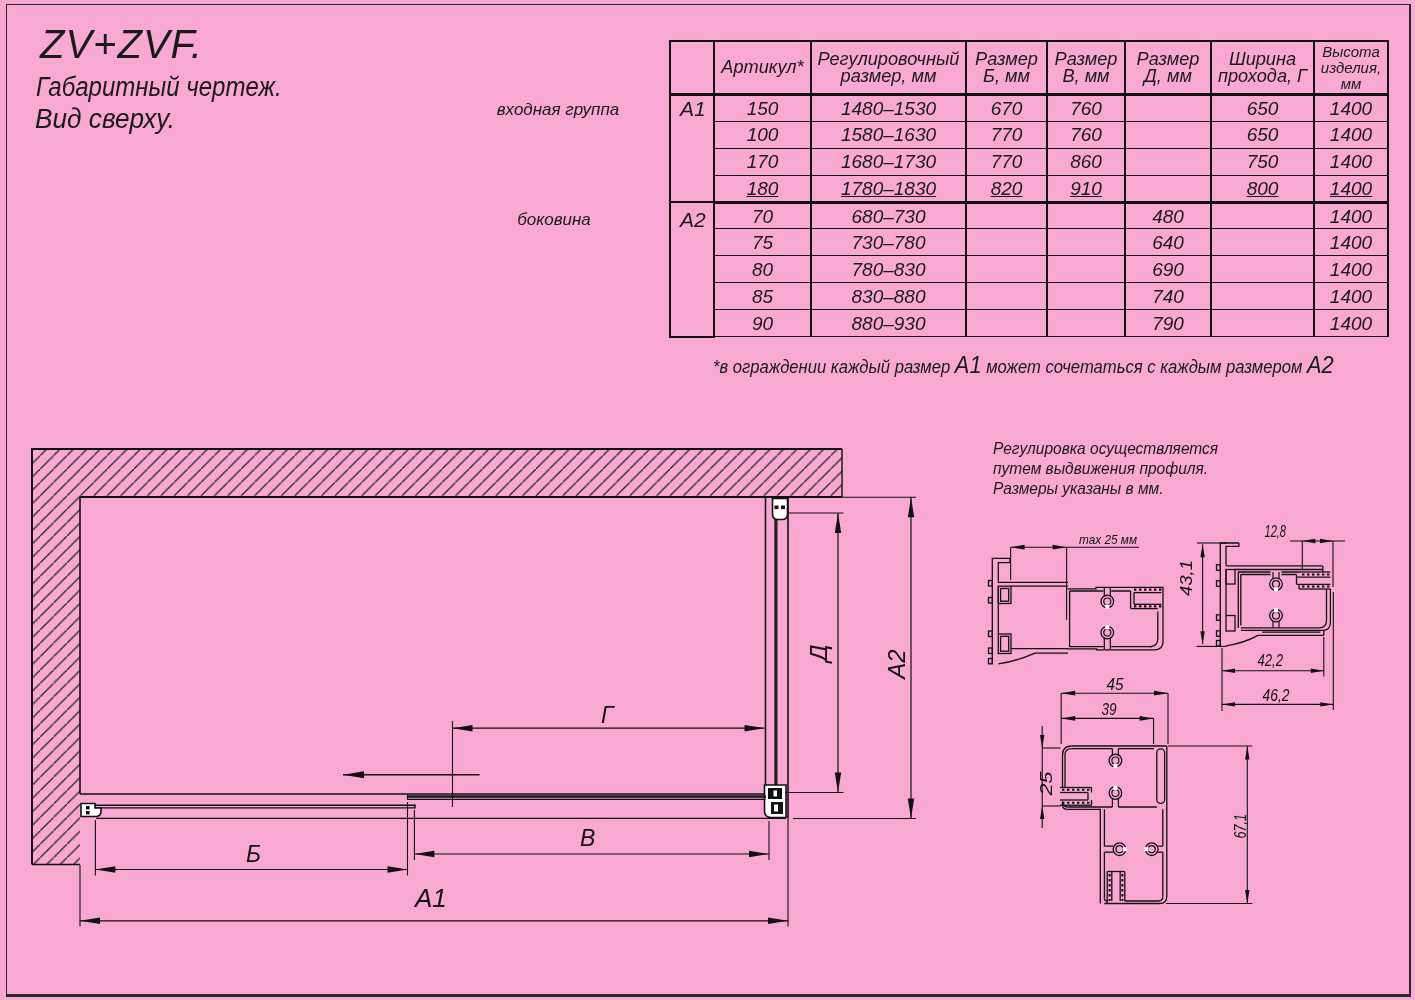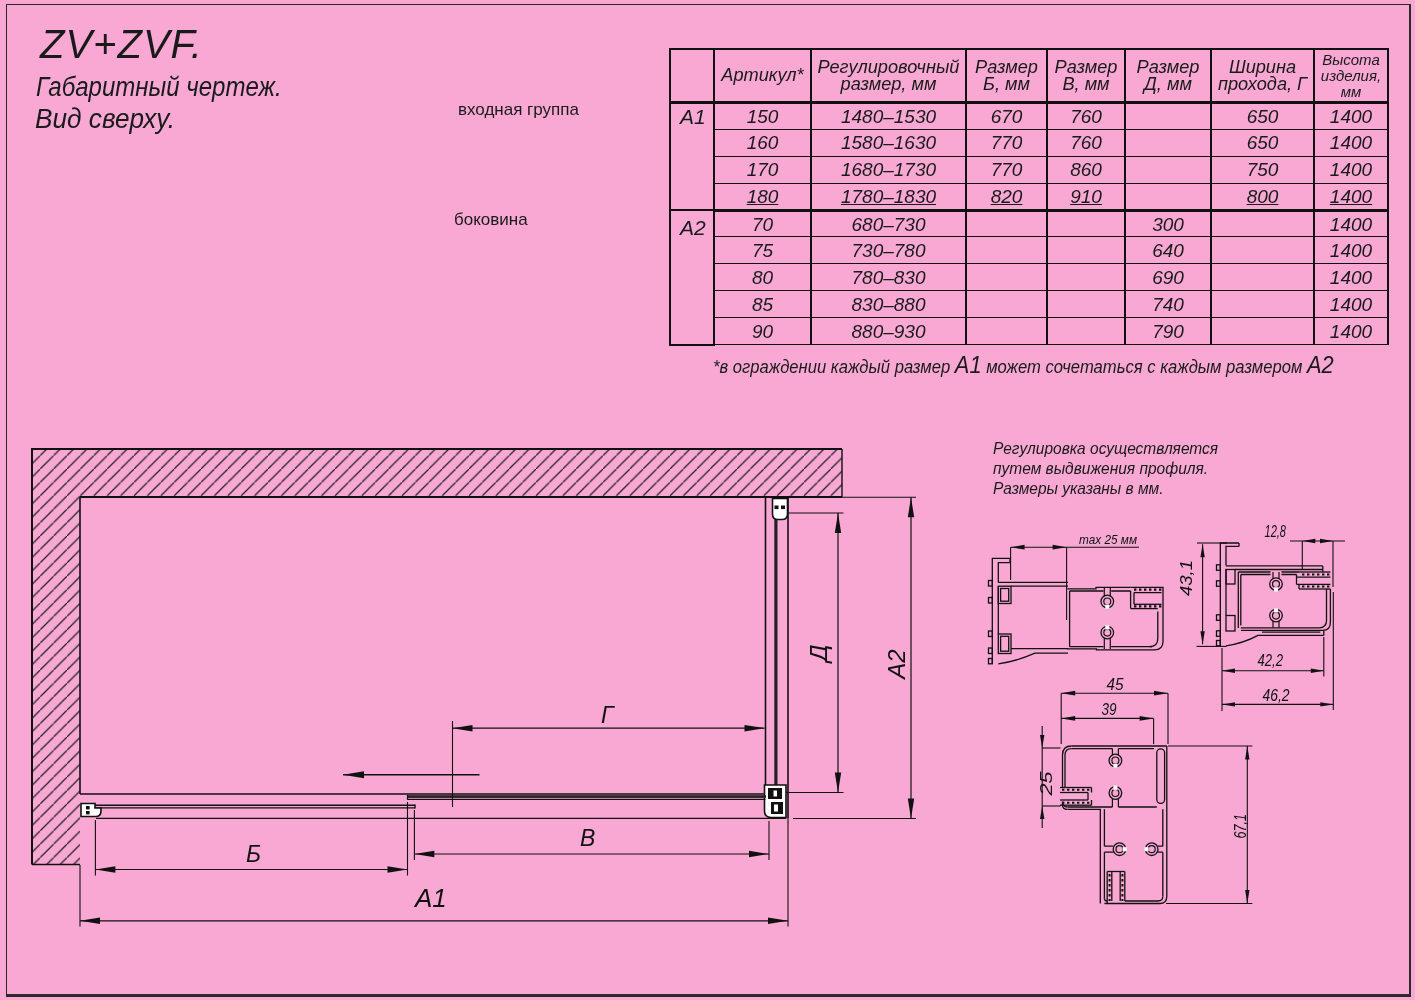--- a/index.html
+++ b/index.html
@@ -3,24 +3,24 @@
 <meta charset="utf-8">
 <style>
   html,body{margin:0;padding:0;background:#fff;}
   #page{position:relative;width:1415px;height:1000px;background:#f9a8d4;overflow:hidden;
         font-family:"Liberation Sans",sans-serif;color:#1a1a1a;}
   #frame{position:absolute;left:6px;top:4px;width:1402px;height:989px;
          border:1px solid #2a2a2a;border-right-width:2px;border-bottom-width:3px;}
   #title1{position:absolute;left:40px;top:22px;font-size:40px;font-style:italic;letter-spacing:1px;}
   #title2{position:absolute;left:36px;top:72px;font-size:27px;font-style:italic;transform:scaleX(0.89);transform-origin:0 0;white-space:nowrap;}
   #title3{position:absolute;left:35px;top:104px;font-size:27px;font-style:italic;transform:scaleX(0.97);transform-origin:0 0;white-space:nowrap;}
-  .rowlab{position:absolute;font-size:17px;text-align:left;width:200px;}
+  .rowlab{position:absolute;font-size:17px;font-style:italic;text-align:center;width:200px;}
   #lab1{left:458px;top:100px;}
   #lab2{left:454px;top:210px;}
-  table{position:absolute;left:669px;top:48px;border-collapse:collapse;table-layout:fixed;}
+  table{position:absolute;left:669px;top:40px;border-collapse:collapse;table-layout:fixed;}
   td{border:2px solid #111;font-size:19px;font-style:italic;text-align:center;padding:0;
      vertical-align:middle;line-height:17px;}
   tr.r{height:26.9px;}
   td.thin{border-top-width:1px;border-bottom-width:1px;}
   tr.hdr td{height:51px;border-bottom-width:3px;font-size:18.2px;}
   td.gb{border-bottom-width:3px !important;text-decoration:underline;}
   td.gt{border-top-width:3px !important;}
   td.a{vertical-align:top;font-size:21px;text-align:left;padding-left:9px;padding-top:2px;line-height:21px;}
   #footnote{position:absolute;left:713px;top:352px;font-size:17.5px;font-style:italic;white-space:nowrap;transform:scaleX(0.95);transform-origin:0 0;}
   #footnote b{font-size:23px;font-weight:normal;}
@@ -63,21 +63,21 @@
           <td class="a" rowspan="4">А1</td>
           <td class="thin">150</td>
           <td class="thin">1480–1530</td>
           <td class="thin">670</td>
           <td class="thin">760</td>
           <td class="thin"></td>
           <td class="thin">650</td>
           <td class="thin">1400</td>
         </tr>
     <tr class="r">
-          <td class="thin">160</td>
+          <td class="thin">100</td>
           <td class="thin">1580–1630</td>
           <td class="thin">770</td>
           <td class="thin">760</td>
           <td class="thin"></td>
           <td class="thin">650</td>
           <td class="thin">1400</td>
         </tr>
     <tr class="r">
           <td class="thin">170</td>
           <td class="thin">1680–1730</td>
@@ -95,21 +95,21 @@
           <td class="thin gb"></td>
           <td class="thin gb">800</td>
           <td class="thin gb">1400</td>
         </tr>
     <tr class="r">
           <td class="a" rowspan="5" style="padding-top:6px">А2</td>
           <td class="thin gt">70</td>
           <td class="thin gt">680–730</td>
           <td class="thin gt"></td>
           <td class="thin gt"></td>
-          <td class="thin gt">300</td>
+          <td class="thin gt">480</td>
           <td class="thin gt"></td>
           <td class="thin gt">1400</td>
         </tr>
     <tr class="r">
           <td class="thin">75</td>
           <td class="thin">730–780</td>
           <td class="thin"></td>
           <td class="thin"></td>
           <td class="thin">640</td>
           <td class="thin"></td>

